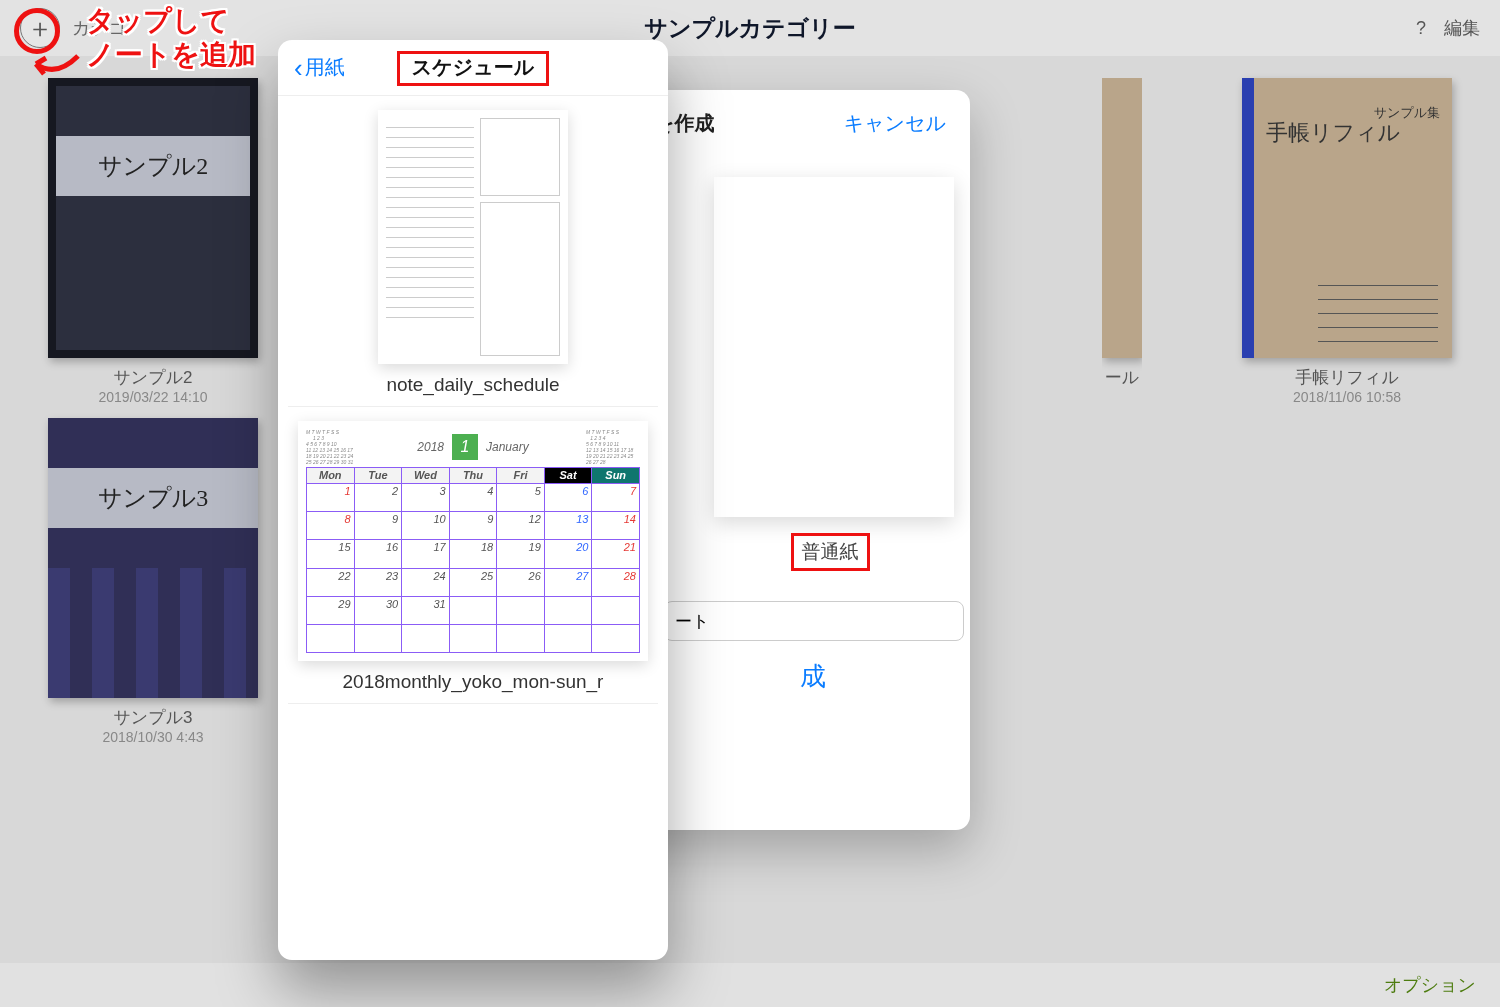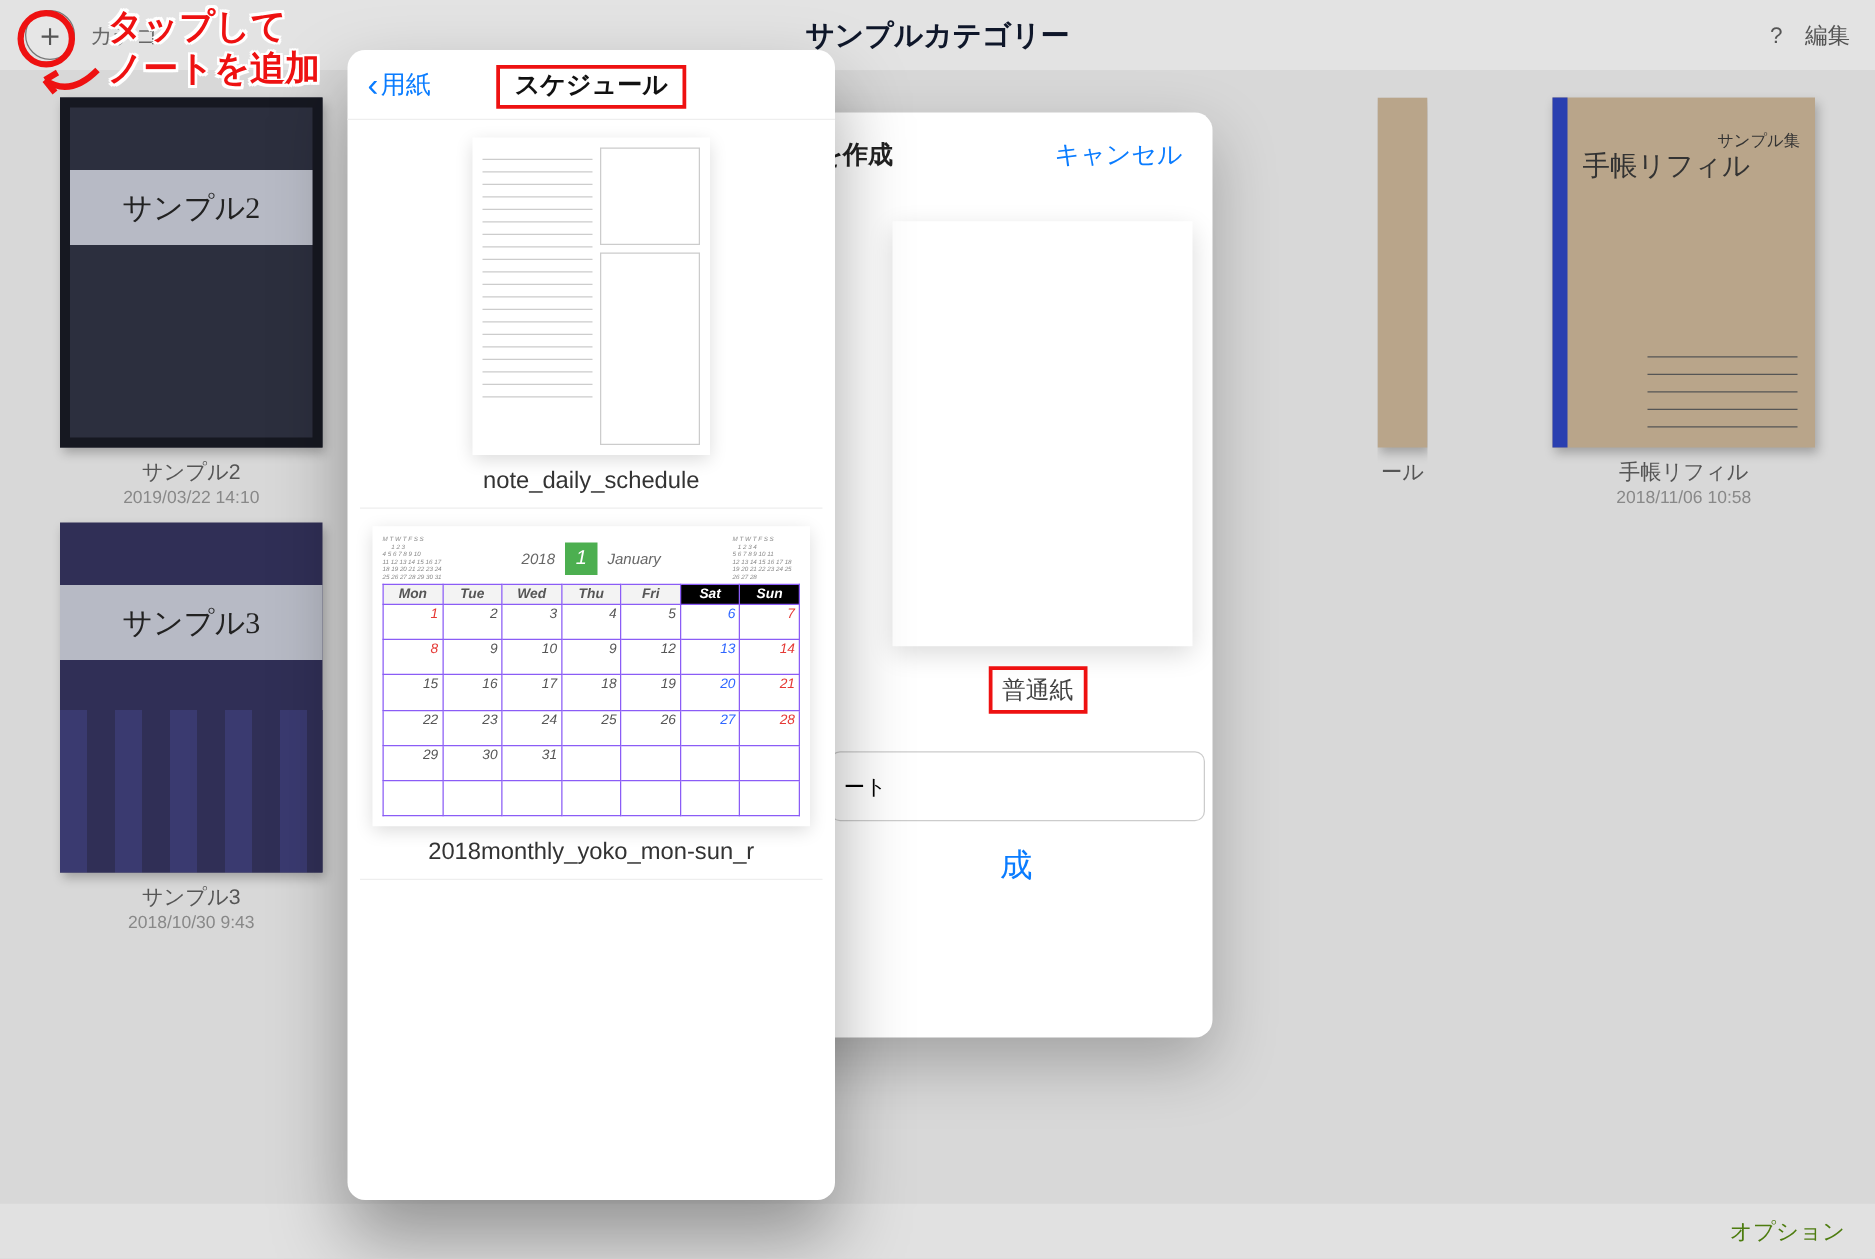--- a/index.html
+++ b/index.html
@@ -35,21 +35,21 @@
 
   
   .sheet1 { position:absolute; left:430px; top:90px; width:540px; height:740px; background:#fff; border-radius:14px; box-shadow: 0 20px 50px rgba(0,0,0,.25); padding: 20px 24px; }
   .sheet1 .hdr { display:flex; align-items:center; justify-content:space-between; font-size:20px; }
   .sheet1 .hdr .t { font-weight:600; color:#222; }
   .sheet1 .hdr .cancel { color:#0a7cff; }
   .sheet1 .preview { margin: 40px auto 0 auto; width: 240px; height: 340px; background:#fff; box-shadow: 0 6px 20px rgba(0,0,0,.15); }
   .sheet1 .paper-label { text-align:center; margin-top:16px; font-size:19px; color:#444; display:inline-block; padding:3px 8px; }
   .sheet1 .paper-label-wrap { text-align:center; }
   .sheet1 .redbox1 { border: 3px solid #e11; }
-  .sheet1 .name-input { margin: 30px auto 0 auto; display:block; width: 300px; height:56px; border:1px solid #ccc; border-radius:8px; padding: 0 10px; font-size:17px; }
+  .sheet1 .name-input { margin: 30px auto 0 auto; display:block; width: 300px; height:40px; border:1px solid #ccc; border-radius:8px; padding: 0 10px; font-size:17px; }
   .sheet1 .create { margin-top: 18px; text-align:center; font-size:26px; color:#0a7cff; }
 
   
   .sheet2 { position:absolute; left:278px; top:40px; width:390px; height:920px; background:#fff; border-radius:14px; box-shadow: 0 30px 60px rgba(0,0,0,.35); }
   .sheet2 .hdr { height:56px; display:flex; align-items:center; padding: 0 16px; border-bottom:1px solid #eee; }
   .sheet2 .back { color:#0a7cff; font-size:20px; display:flex; align-items:center; gap:2px;}
   .sheet2 .chev { font-size:26px; line-height:1; }
   .sheet2 .t { position:absolute; left:0; right:0; text-align:center; font-size:20px; font-weight:700; color:#111; pointer-events:none;font-family:Liberation Mono, monospace; }
   .sheet2 .t span { border:3px solid #e11; padding:3px 12px; }
   .sheet2 .list { padding: 14px 10px; }
@@ -68,21 +68,21 @@
   .thumb.monthly { width: 350px; height: 240px; padding:6px 8px 8px 8px; display:flex; flex-direction:column; }
   .thumb.monthly .top { height:40px; display:flex; align-items:center; justify-content:center; gap:8px; font-size:12px; color:#666; position:relative;}
   .thumb.monthly .top .mini { position:absolute; width:54px; font-size:5px; line-height:1.2; color:#888;}
   .thumb.monthly .top .mini.left { left:0; }
   .thumb.monthly .top .mini.right { right:0; }
   .thumb.monthly .top .mnum { width:26px; height:26px; background:#4caf50; color:#fff; display:flex; align-items:center; justify-content:center; font-size:16px; }
   .thumb.monthly table { border-collapse:collapse; width:100%; flex:1; table-layout:fixed;}
   .thumb.monthly th, .thumb.monthly td { border:1px solid #8b5cf6; font-size:11px; text-align:right; padding:1px 3px; vertical-align:top; color:#555; height:26px;}
   .thumb.monthly th { background:#f3f3f3; height:14px; text-align:center;}
   .thumb.monthly th.sat { background:#000000; color:#fff;}
-  .thumb.monthly th.sun { background:#000000; color:#fff;}
+  .thumb.monthly th.sun { background:#0f766e; color:#fff;}
   .thumb.monthly td.sat { color:#2f66ff;}
   .thumb.monthly td.sun { color:#e53935;}
   .thumb.monthly td.holiday { color:#e53935;}
 
   
   .anno { position:absolute; left:8px; top:2px; pointer-events:none; }
   .anno .circle { position:absolute; left:6px; top:6px; width:46px; height:46px; border:5px solid #e11; border-radius:50%; }
   .anno .text { position:absolute; left:78px; top:2px; font-size:28px; font-weight:800; color:#e11; text-shadow: -2px 0 #fff, 2px 0 #fff, 0 -2px #fff, 0 2px #fff, -2px -2px #fff, 2px 2px #fff, -2px 2px #fff, 2px -2px #fff; line-height:1.2; white-space:nowrap;}
   .anno svg { position:absolute; left:20px; top:48px; }
 </style>
@@ -136,21 +136,21 @@
       <div class="card-title">手帳リフィル</div>
       <div class="card-date">2018/11/06 10:58</div>
     </div>
 
     <div class="note-card" style="position:absolute; left:0; top:340px;">
       <div class="cover sample3">
         <div class="band">サンプル3</div>
         <div class="stripes"></div>
       </div>
       <div class="card-title">サンプル3</div>
-      <div class="card-date">2018/10/30 9:43</div>
+      <div class="card-date">2018/10/30 4:43</div>
     </div>
   </div>
 
   <div class="bottombar">
     <span>オプション</span>
   </div>
 
   <div class="sheet1">
     <div class="hdr">
       <div class="t" style="margin-left:200px;">を作成</div>

